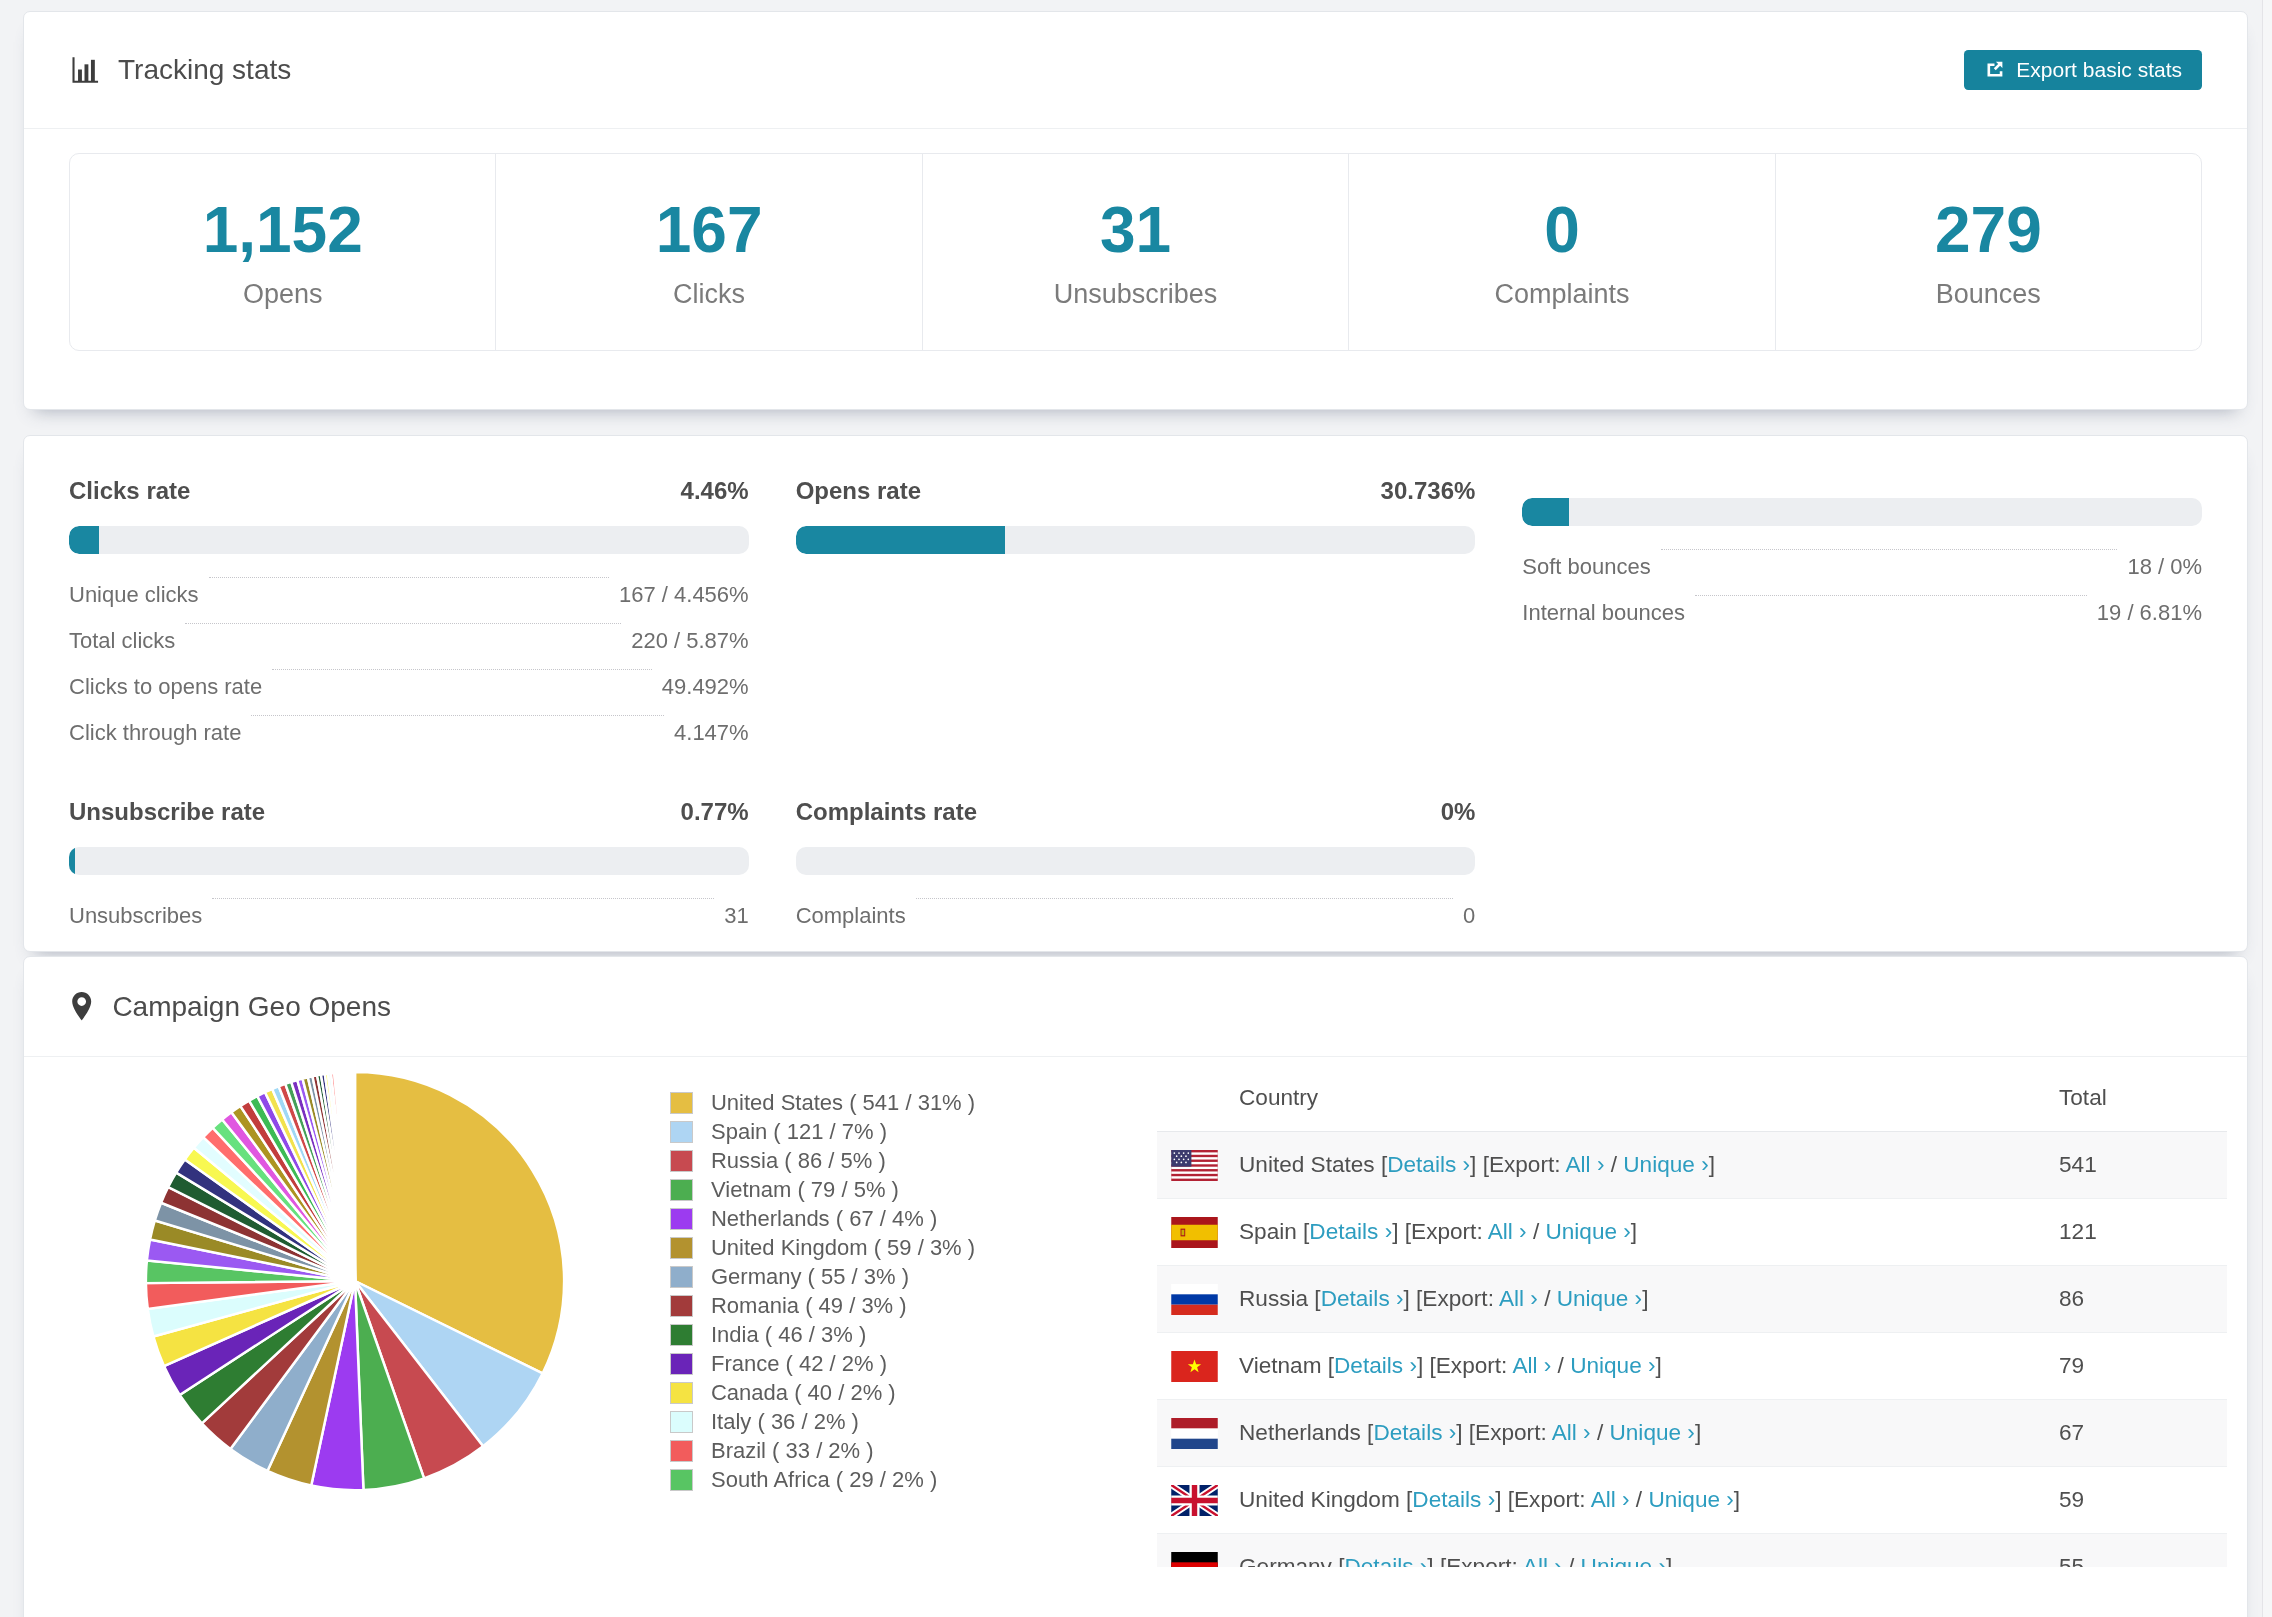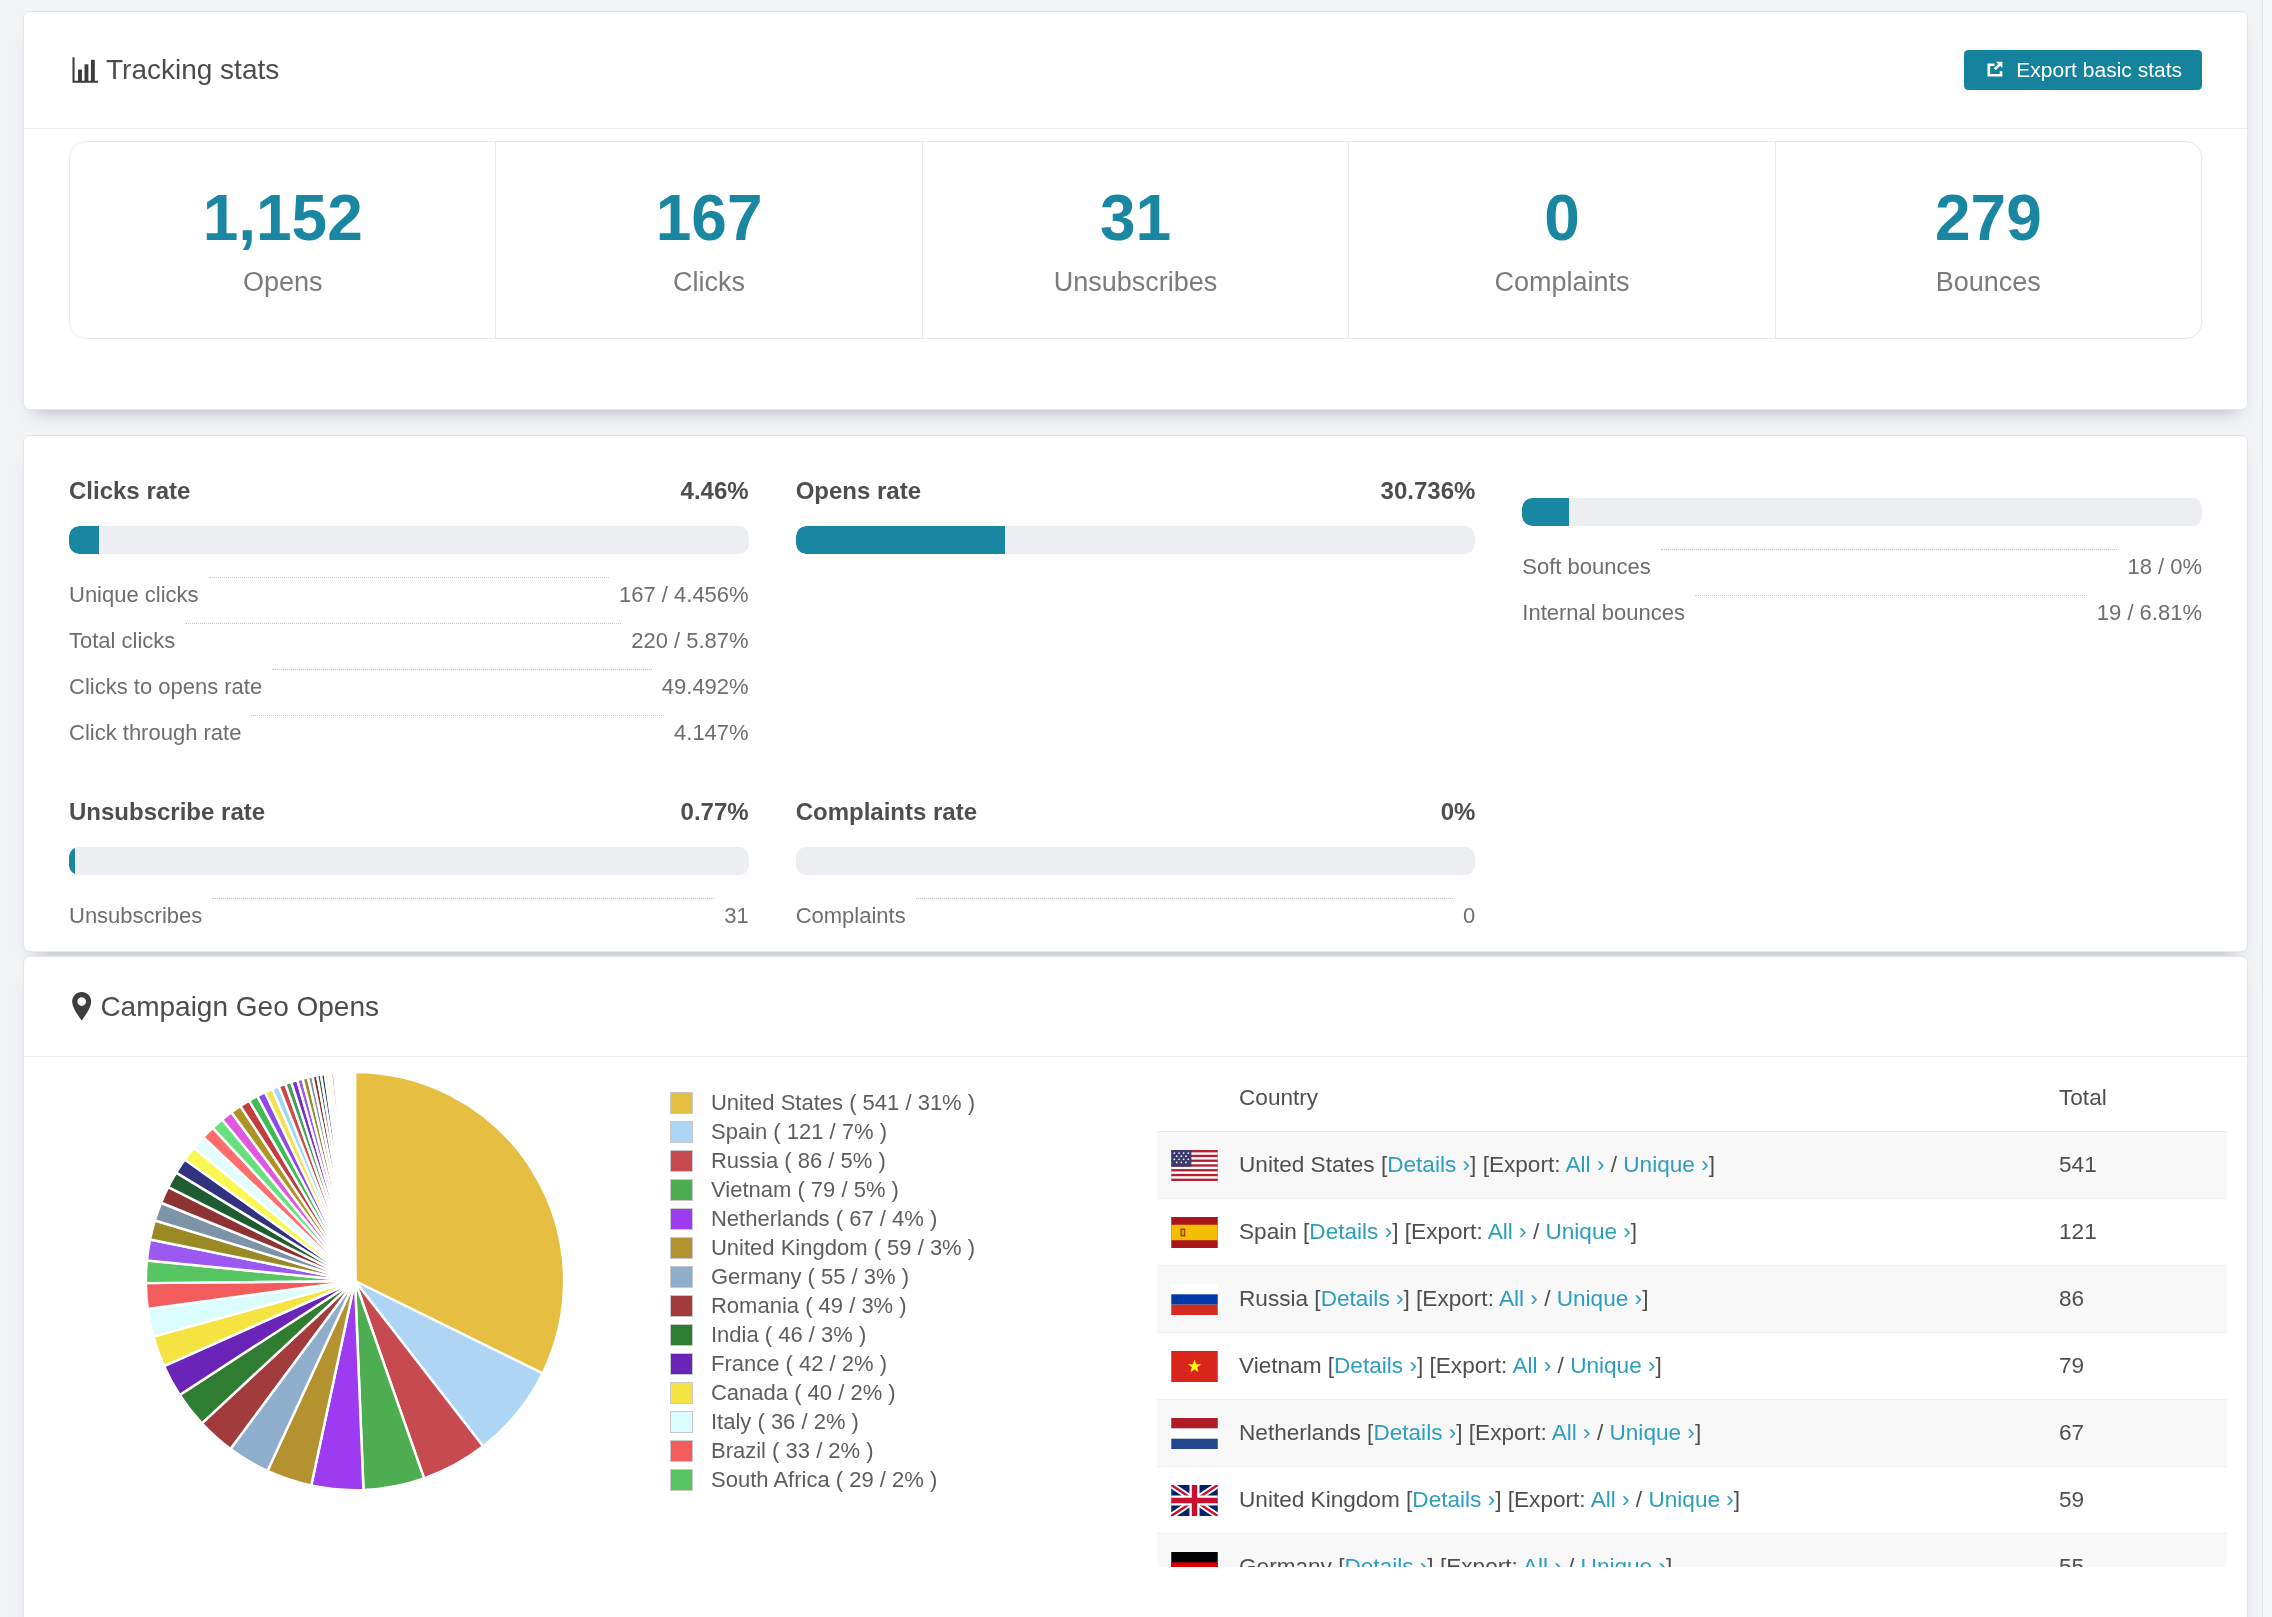--- a/index.html
+++ b/index.html
@@ -21,32 +21,32 @@
     border:1.4px solid var(--card-border);border-radius:7px;
     box-shadow:0 12.7px 17px -11.3px rgba(80,92,115,.45);
     box-sizing:border-box;
   }
   #card-tracking{top:10.6px;height:399px;}
   #card-rates{top:435px;height:517px;}
   #card-geo{top:956px;height:699px;overflow:hidden;}
 
   .card-header{display:flex;align-items:center;height:99px;padding:0 45px;}
   #card-tracking .card-header{height:116px;}
-  .card-title{font-size:28px;color:var(--t-dark);display:flex;align-items:center;gap:6px;font-weight:400;}
+  .card-title{font-size:28px;color:var(--t-dark);display:flex;align-items:center;gap:18px;font-weight:400;}
   .hdr-icon svg{display:block;}
   .spacer{flex:1;}
   .btn-export{
     display:flex;align-items:center;gap:11.3px;background:var(--accent-btn);
     color:#fff;font-size:21px;font-family:inherit;padding:0 20px;height:40px;
     border-radius:4.2px;border:none;cursor:pointer;
   }
   .divider{border:none;border-top:1.4px solid var(--divider);margin:0;}
 
   
-  .stats-wrap{display:flex;margin:12px 45px 0;height:196px;border:1.4px solid #E8EAEE;border-radius:16px;text-align:center;}
+  .stats-wrap{display:flex;margin:24px 45px 0;height:196px;border:1.4px solid #E8EAEE;border-radius:10px;text-align:center;}
   .statbox{flex:1;display:flex;flex-direction:column;align-items:center;justify-content:center;border-right:1.4px solid #E8EAEE;}
   .statbox:last-child{border-right:none;}
   .stat-num{font-size:64px;font-weight:700;color:var(--accent);letter-spacing:0;}
   .stat-label{font-size:27px;color:var(--t-light);margin-top:12.7px;}
 
   
   .rates-grid{display:grid;grid-template-columns:1fr 1fr 1fr;column-gap:47px;row-gap:52px;padding:41px 45px 0;}
   .rate-head{display:flex;justify-content:space-between;align-items:baseline;}
   .rate-title{font-size:24px;font-weight:700;color:#4E4E4E;}
   .rate-value{font-size:24px;font-weight:700;color:#4E4E4E;}

